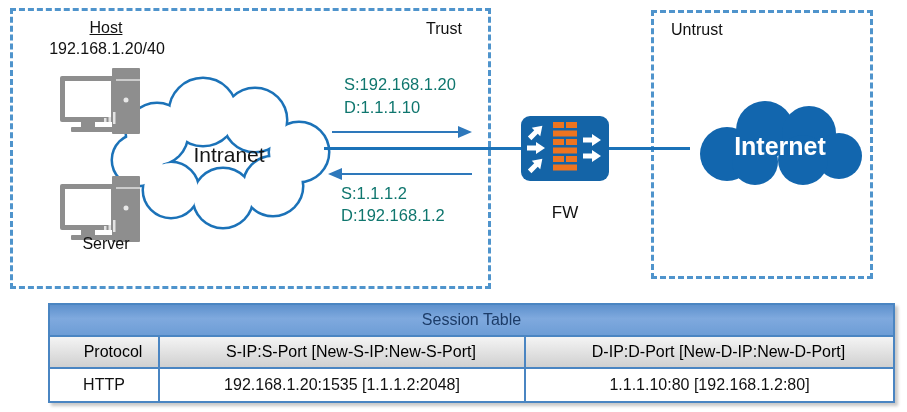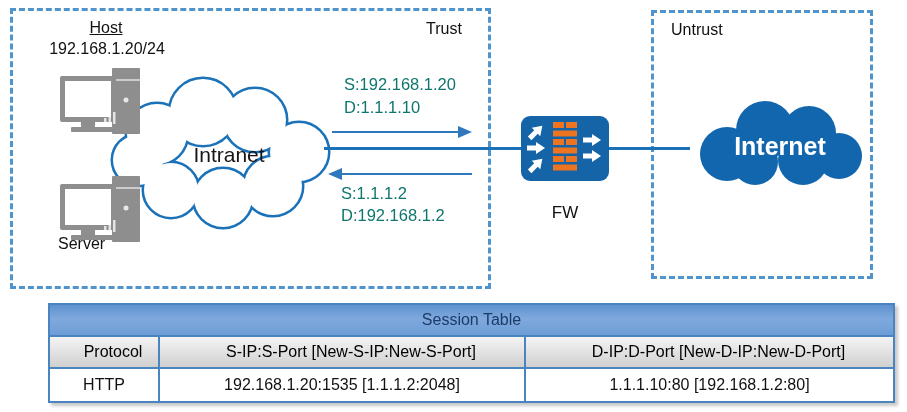--- a/index.html
+++ b/index.html
@@ -10,21 +10,21 @@
   
   .zone{position:absolute;border:3px dashed #4f94cc;background:transparent;}
   .zone.trust{left:10px;top:8px;width:475px;height:275px;}
   .zone.untrust{left:651px;top:10px;width:216px;height:263px;}
   
   .lbl{position:absolute;font-size:16px;line-height:1.15;color:#111;white-space:nowrap;}
   .trust-lbl{left:400px;top:20px;width:88px;text-align:center;}
   .untrust-lbl{left:671px;top:21px;}
   .host-name{left:58px;top:19px;width:96px;text-align:center;text-decoration:underline;}
   .host-ip{left:12px;top:40px;width:190px;text-align:center;}
-  .server-name{left:58px;top:235px;width:96px;}
+  .server-name{left:58px;top:235px;width:96px;text-align:center;}
   .server-ip{left:8px;top:257px;width:190px;text-align:center;}
   .fw-lbl{left:537px;top:203px;width:56px;text-align:center;font-size:17px;}
   .flow-txt{position:absolute;font-size:16.5px;color:#0f766e;white-space:nowrap;}
   .out-src{left:344px;top:75px;}
   .out-dst{left:344px;top:98px;}
   .back-src{left:341px;top:184px;}
   .back-dst{left:341px;top:206px;}
   
   .intranet{position:absolute;left:105px;top:74px;width:232px;height:158px;}
   .internet{position:absolute;left:687px;top:98px;width:182px;height:92px;}
@@ -104,21 +104,21 @@
     <circle cx="70" cy="34" r="2.5" fill="#e8e8e8"></circle>
     <rect x="4" y="10" width="56" height="46" rx="2" fill="#8e8e8e"></rect>
     <rect x="9" y="15" width="46" height="36" fill="#ffffff"></rect>
     <rect x="48" y="52" width="2.5" height="6" fill="#ffffff" opacity="0.75"></rect>
     <rect x="52.5" y="49" width="2.5" height="9" fill="#ffffff" opacity="0.75"></rect>
     <rect x="57" y="46" width="2.5" height="12" fill="#ffffff" opacity="0.75"></rect>
     <rect x="25" y="56" width="14" height="5" fill="#8e8e8e"></rect>
     <rect x="15" y="61" width="44" height="5" rx="1" fill="#8e8e8e"></rect>
   </svg>
   <div class="lbl host-name">Host</div>
-  <div class="lbl host-ip">192.168.1.20/24</div>
+  <div class="lbl host-ip">192.168.1.20/40</div>
 
   <svg class="pc server" viewBox="0 0 96 74" aria-hidden="true">
     <rect x="56" y="2" width="28" height="66" rx="1" fill="#8e8e8e"></rect>
     <rect x="56" y="13" width="28" height="2" fill="#ffffff" opacity="0.55"></rect>
     <circle cx="70" cy="34" r="2.5" fill="#e8e8e8"></circle>
     <rect x="4" y="10" width="56" height="46" rx="2" fill="#8e8e8e"></rect>
     <rect x="9" y="15" width="46" height="36" fill="#ffffff"></rect>
     <rect x="48" y="52" width="2.5" height="6" fill="#ffffff" opacity="0.75"></rect>
     <rect x="52.5" y="49" width="2.5" height="9" fill="#ffffff" opacity="0.75"></rect>
     <rect x="57" y="46" width="2.5" height="12" fill="#ffffff" opacity="0.75"></rect>

